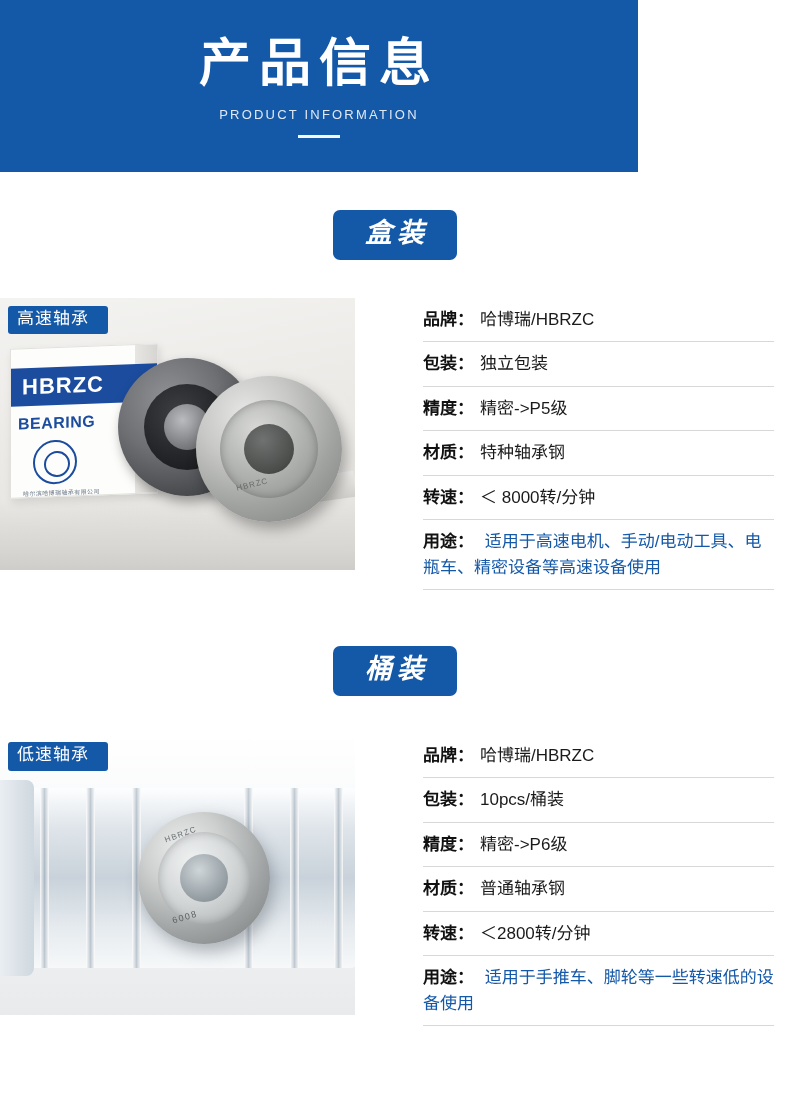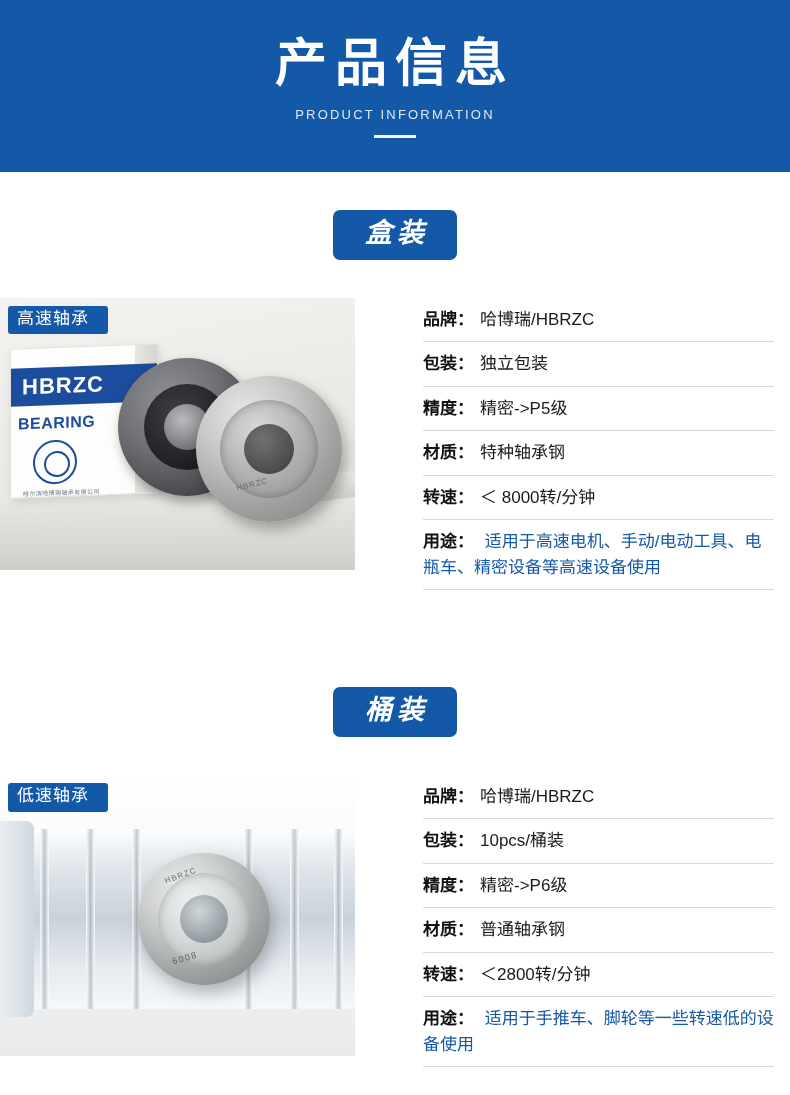--- a/index.html
+++ b/index.html
@@ -13,21 +13,21 @@
     position: relative;
     width: 790px;
     height: 1095px;
     overflow: hidden;
     background: #ffffff;
   }
 
   
   .banner {
     position: relative;
-    width: 790px;
+    width: 638px;
     height: 172px;
     background: #1458a8;
     display: flex;
     flex-direction: column;
     align-items: center;
     justify-content: center;
   }
   .banner-title {
     color: #ffffff;
     font-size: 52px;
@@ -266,21 +266,21 @@
   }
   .spec-value { color: #1a1a1a; }
   .spec-row.highlight .spec-value { color: #1458a8; }
   .spec-row.wrap { display: block; }
   .spec-row.wrap .spec-label { display: inline; }
   .spec-row.wrap .spec-value { display: inline; }
 
   
   .sec1-head { margin-top: 38px; }
   .sec1-block { margin-top: 38px; }
-  .sec2-head { margin-top: 97px; }
+  .sec2-head { margin-top: 56px; }
   .sec2-block { margin-top: 38px; }
 </style>
 </head>
 <body>
 
 <div class="page">
 
   <div class="banner">
     <div class="banner-title">产品信息</div>
     <div class="banner-sub">PRODUCT INFORMATION</div>

